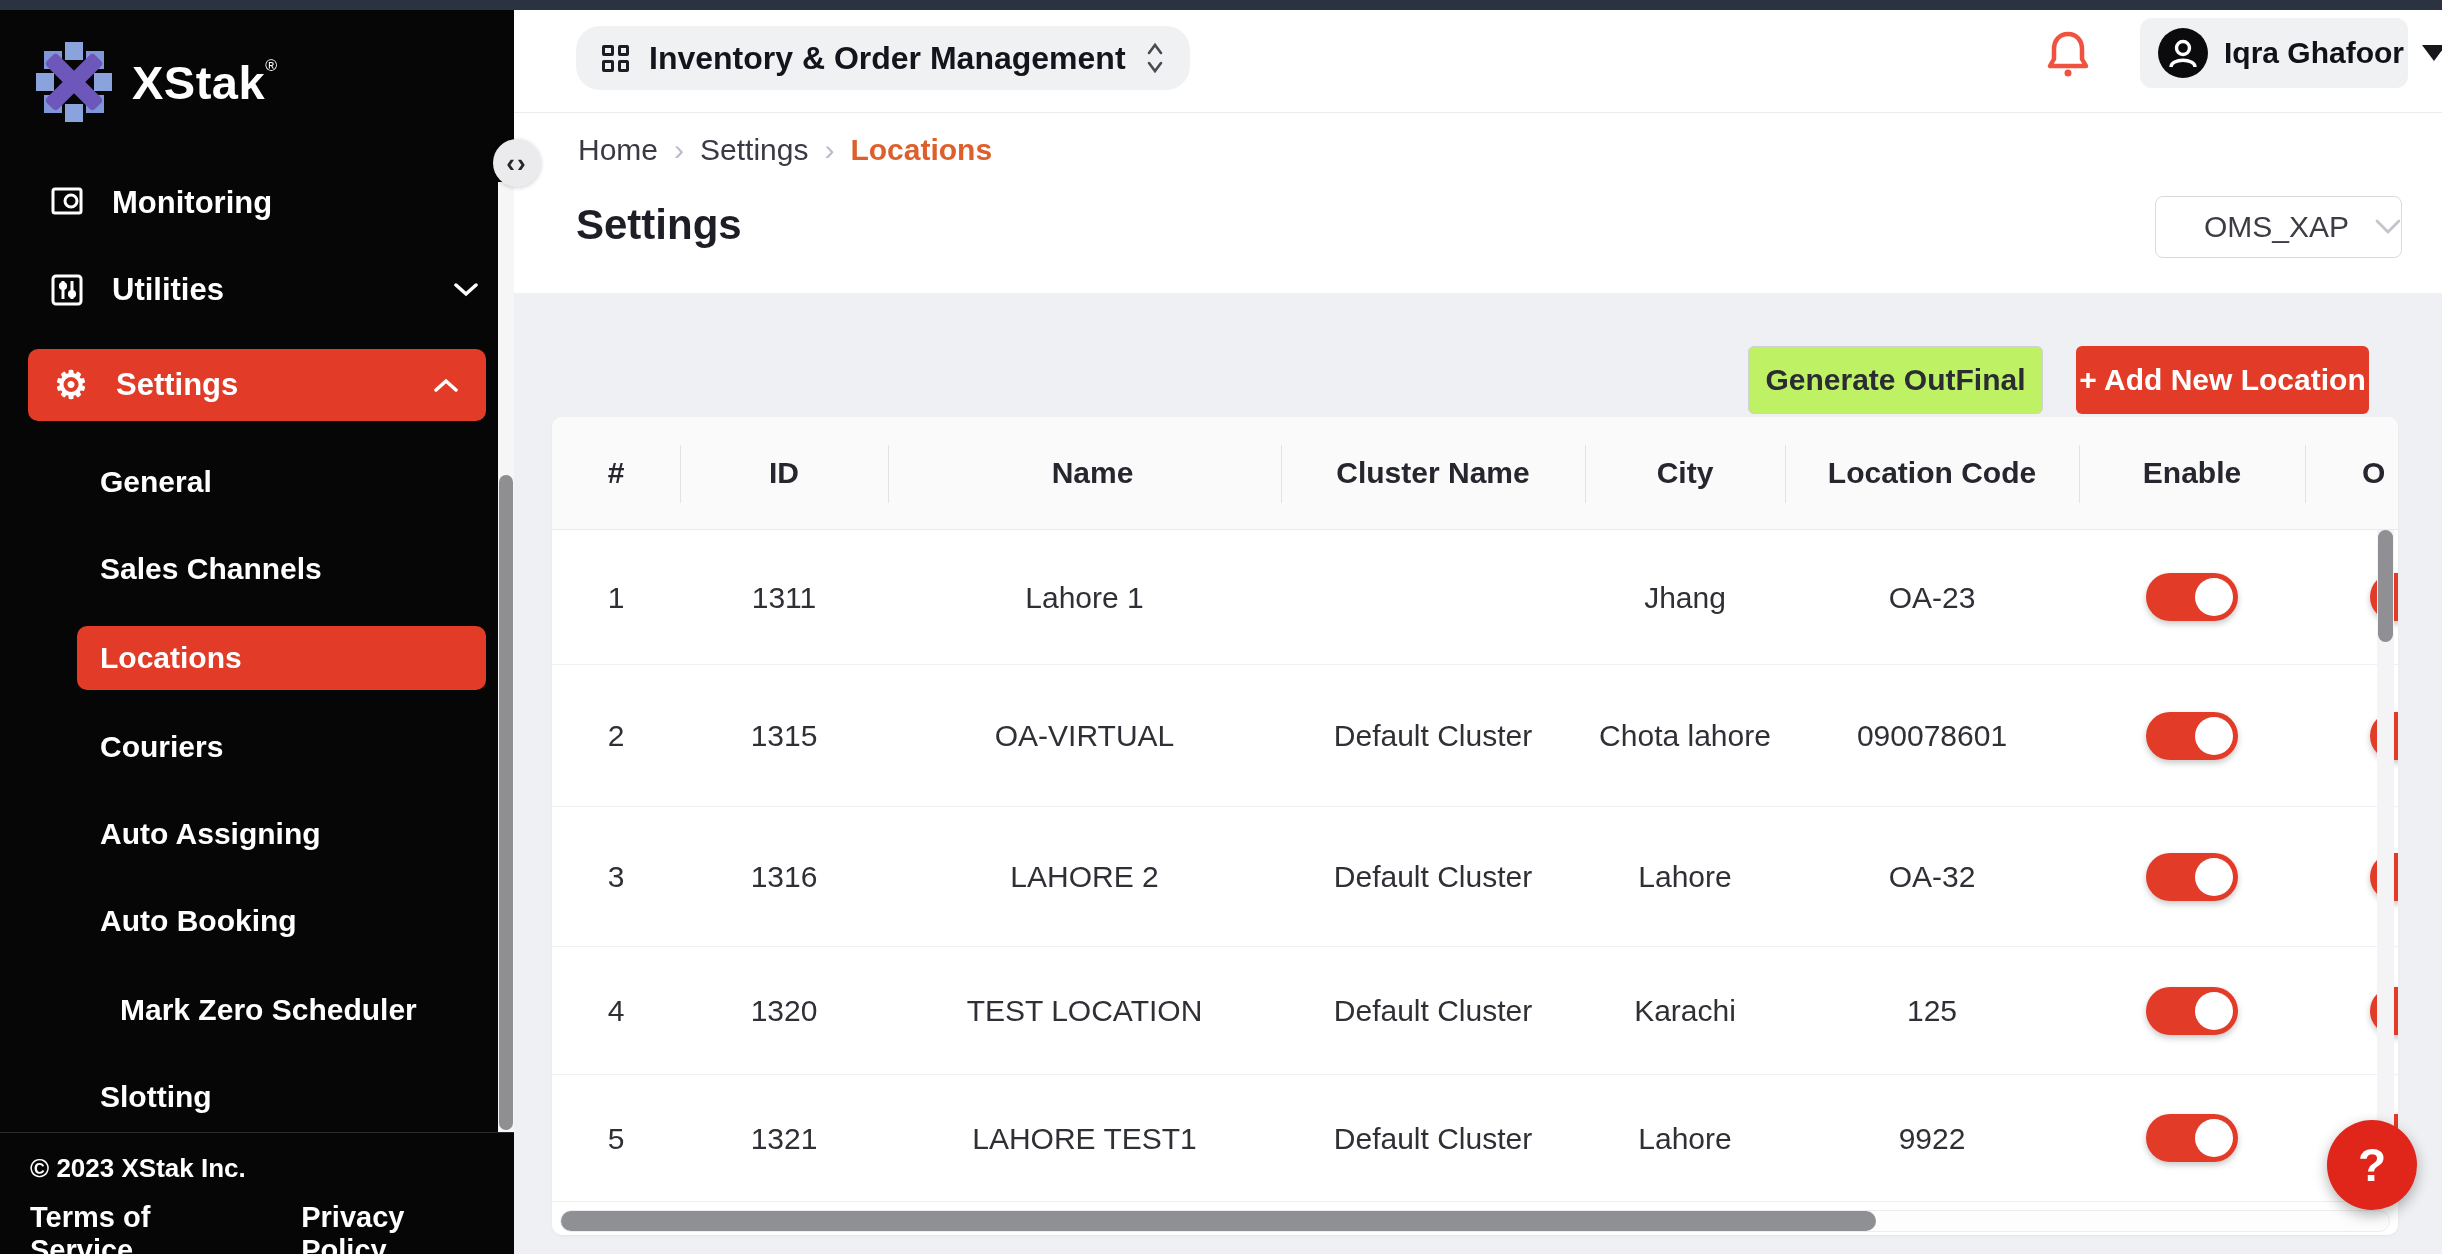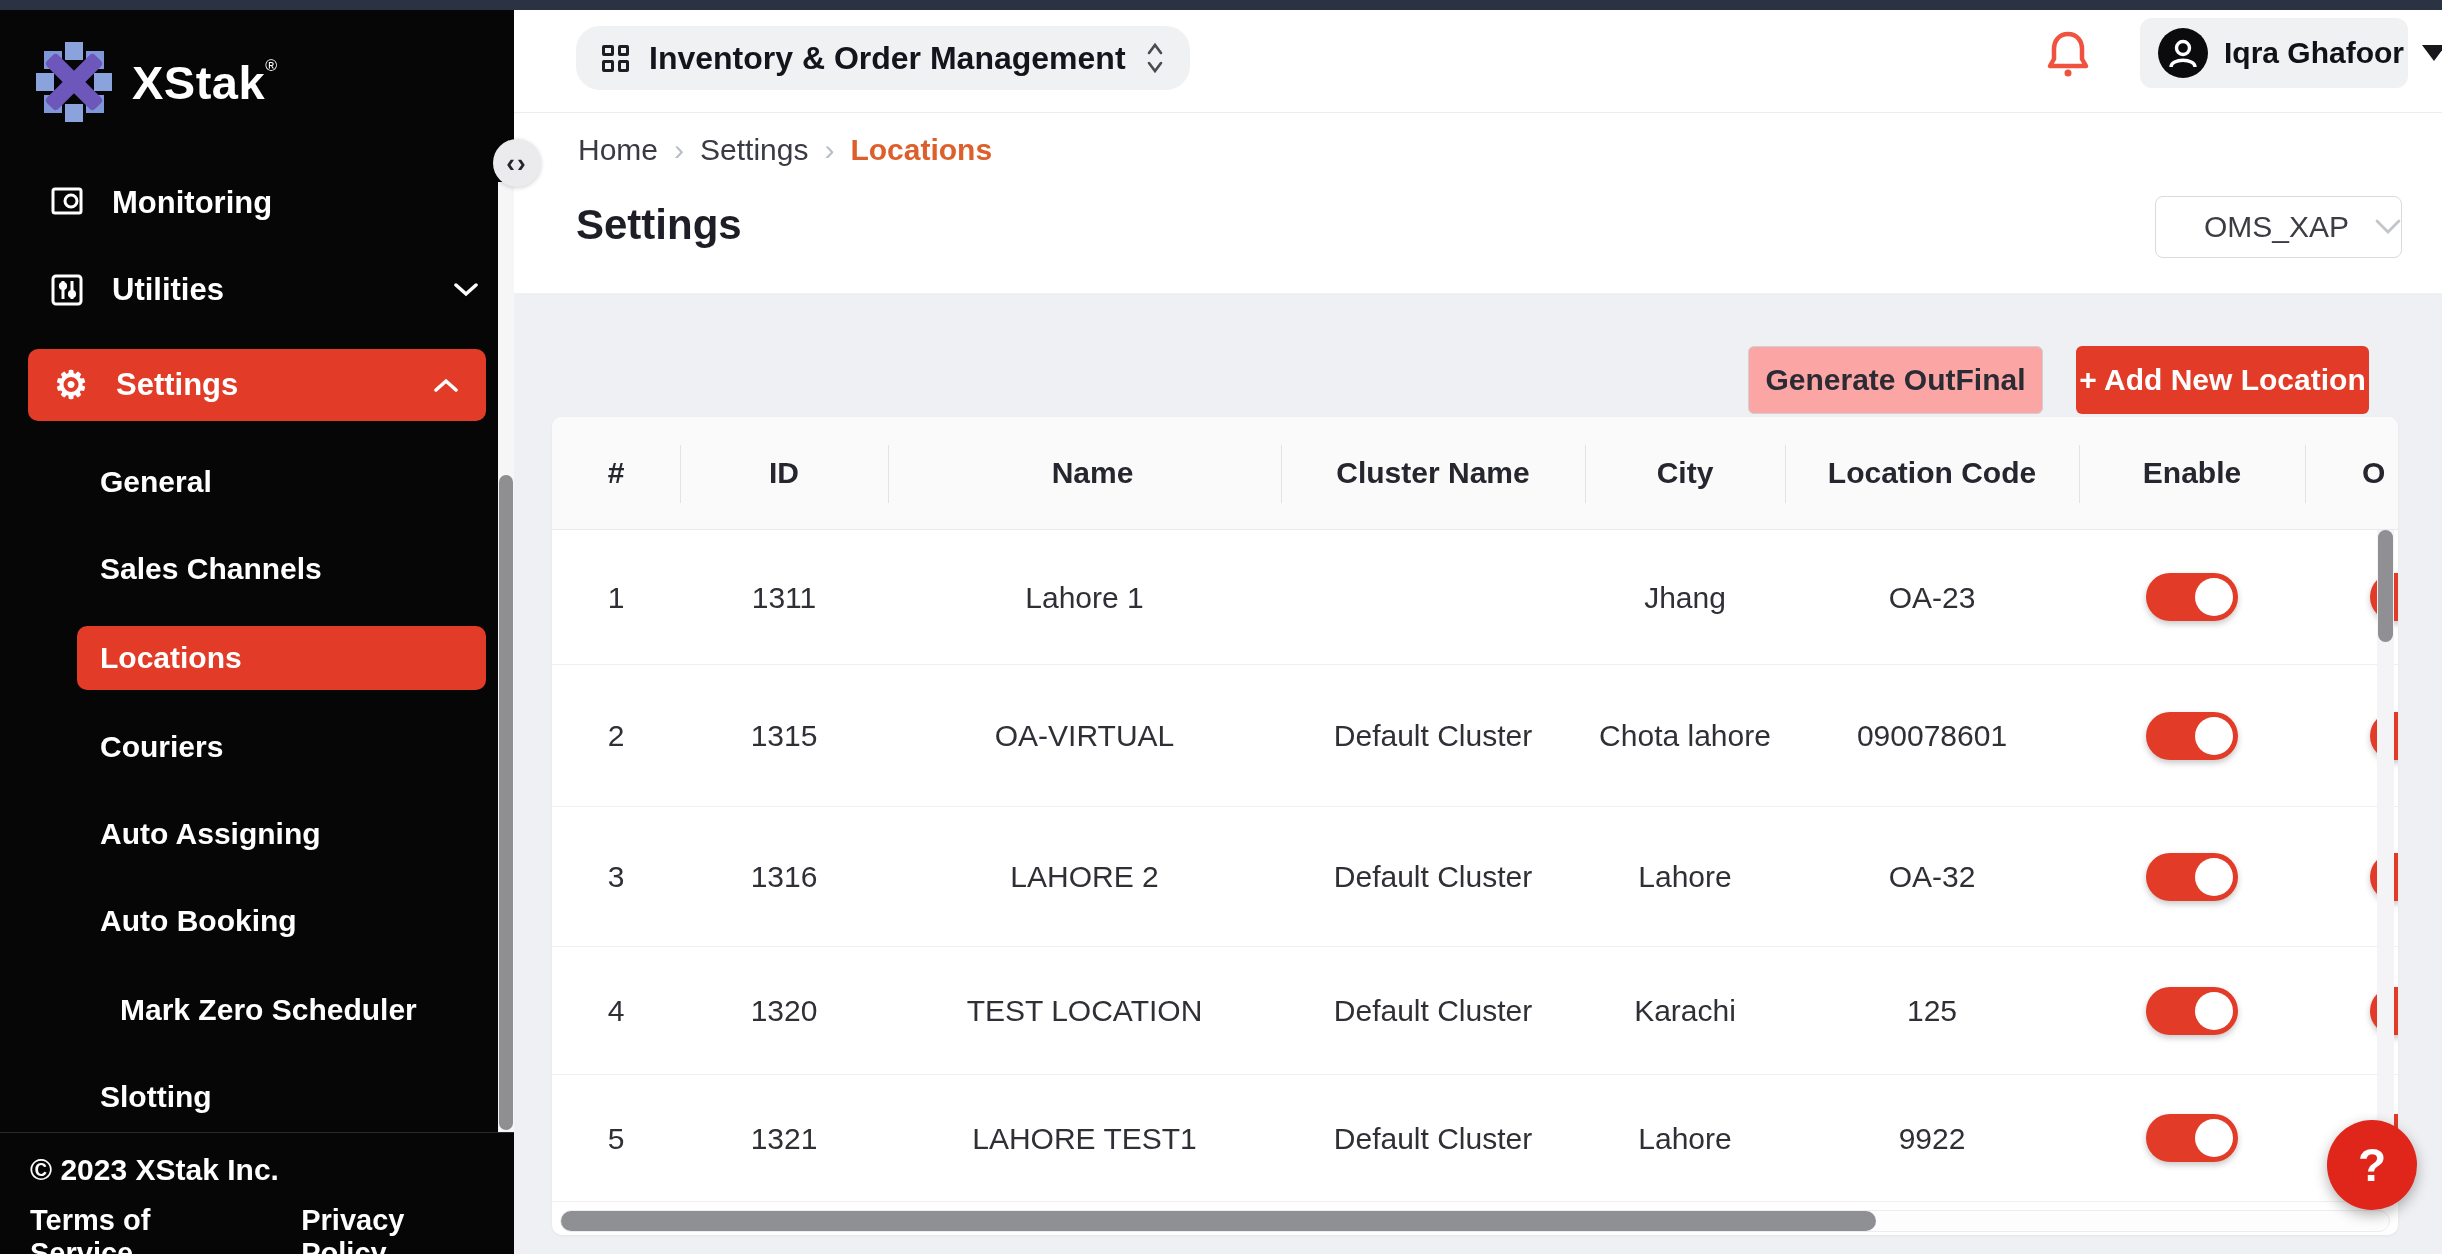--- a/index.html
+++ b/index.html
@@ -28,21 +28,21 @@
   .s-item { height:58px; display:flex; align-items:center; padding-left:100px; color:#fff; font-size:30px; font-weight:600; cursor:pointer; }
   .s-item.active-block { margin-left:77px; margin-right:28px; padding-left:23px; background:var(--accent,#e23b27); border-radius:10px; height:64px; }
   .mt32{margin-top:32px;} .mt29{margin-top:29px;} .mt28{margin-top:28px;} .mt31{margin-top:31px;margin-left:20px;}
   .side-ic { width:38px; height:38px; display:flex; align-items:center; justify-content:center; }
   .gear-glyph { font-size:38px; color:#fff; line-height:1; }
 
   .side-scroll-track { position:absolute; right:0; top:172px; width:16px; height:950px; background:#f6f6f7; }
   .side-scroll-thumb { position:absolute; left:1px; top:293px; width:14px; height:655px; background:#8f8f92; border-radius:8px; }
 
   .side-footer { position:absolute; left:0; top:1122px; width:514px; height:122px; border-top:1px solid #2a2a2e; padding:20px 30px 0; }
-  .side-copy { color:#fff; font-size:30px; font-weight:600; }
+  .side-copy { color:#fff; font-size:26px; font-weight:600; }
   .side-links { display:flex; gap:56px; margin-top:17px; }
   .side-links span { color:#fff; font-size:29px; font-weight:700; cursor:pointer; }
 
   .collapse-btn { position:absolute; left:493px; top:139px; width:48px; height:48px; border-radius:50%; background:#ebebed; display:flex; align-items:center; justify-content:center; font-size:26px; font-weight:700; color:#26262c; letter-spacing:2px; cursor:pointer; z-index:30; box-shadow:0 1px 4px rgba(0,0,0,.18); }
 
   
   .main-white { position:absolute; left:514px; top:10px; width:1928px; height:283px; background:#fff; }
   .header-border { position:absolute; left:514px; top:112px; width:1928px; height:1px; background:#ececef; }
 
   .app-pill { position:absolute; left:576px; top:26px; height:64px; background:#f0f1f3; border-radius:24px; display:flex; align-items:center; gap:20px; padding:0 26px; cursor:pointer; }
@@ -59,21 +59,21 @@
   .breadcrumb { position:absolute; left:578px; top:128px; height:44px; display:flex; align-items:center; gap:16px; font-size:30px; }
   .bc-link { color:#3a3a44; cursor:pointer; }
   .bc-sep { color:#b9bdc5; font-size:30px; }
   .bc-active { color:var(--bc-active,#dd5f2c); font-weight:600; cursor:pointer; }
 
   .page-title { position:absolute; left:576px; top:201px; font-size:42px; font-weight:700; color:#1e1e27; }
   .ws-select { position:absolute; left:2155px; top:196px; width:247px; height:62px; background:#fff; border:1px solid #d8dade; border-radius:8px; display:flex; align-items:center; justify-content:center; gap:26px; cursor:pointer;padding-left:48px; }
   .ws-select .lbl { font-size:30px; color:#3c3c44; }
 
   .toolbar-btn { position:absolute; top:346px; height:68px; border-radius:6px; display:flex; align-items:center; justify-content:center; font-size:30px; font-weight:600; cursor:pointer; }
-  .btn-outline { left:1748px; width:295px; background:#fca5a5; border:1px solid #cfd1d5; color:#2b2b33; }
+  .btn-outline { left:1748px; width:295px; background:#bef264; border:1px solid #cfd1d5; color:#2b2b33; }
   .btn-red { left:2076px; width:293px; background:var(--accent,#e23b27); color:#fff; }
 
   
   .card { position:absolute; left:552px; top:417px; width:1846px; height:818px; background:#fff; border-radius:10px; overflow:hidden; box-shadow:0 1px 3px rgba(0,0,0,.05); }
   .t-head { display:flex; align-items:center; height:113px; background:#fafafb; border-bottom:1px solid #e9e9ee; }
   .hc { display:flex; align-items:center; justify-content:center; font-size:30px; font-weight:600; color:#26262e; position:relative; height:100%; }
   .hc.sep::before { content:""; position:absolute; left:0; top:28px; width:1px; height:58px; background:#e2e2e7; }
   .c0{width:128px;} .c1{width:208px;} .c2{width:393px;padding-left:16px;} .c3{width:304px;} .c4{width:200px;} .c5{width:294px;} .c6{width:226px;}
   .ops-col { flex:1; position:relative; height:100%; }
   .ops-col.sep::before { content:""; position:absolute; left:0; top:28px; width:1px; height:58px; background:#e2e2e7; }

